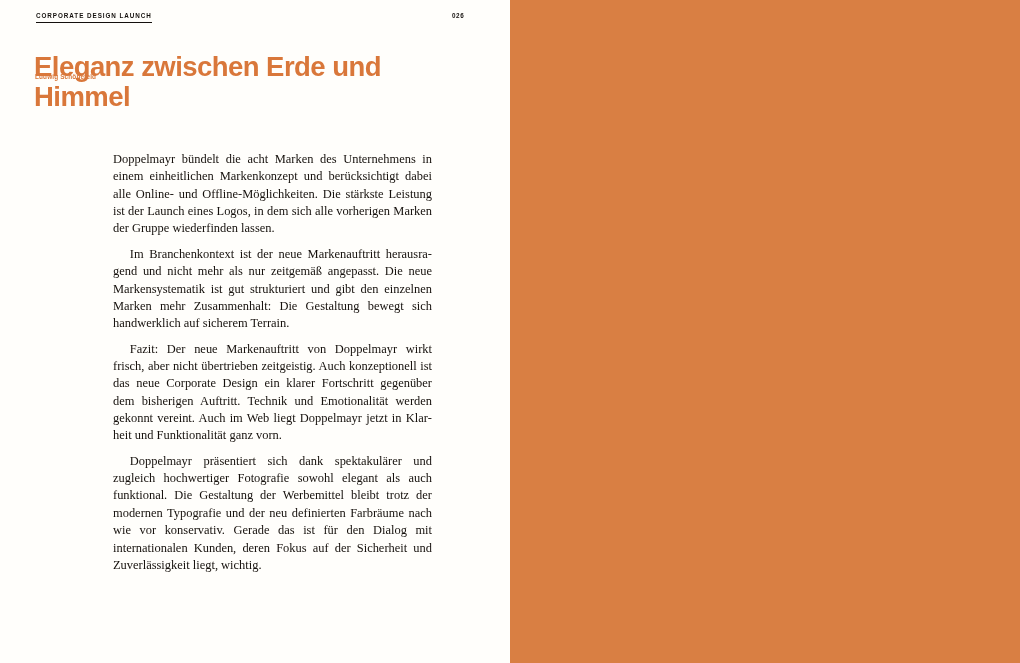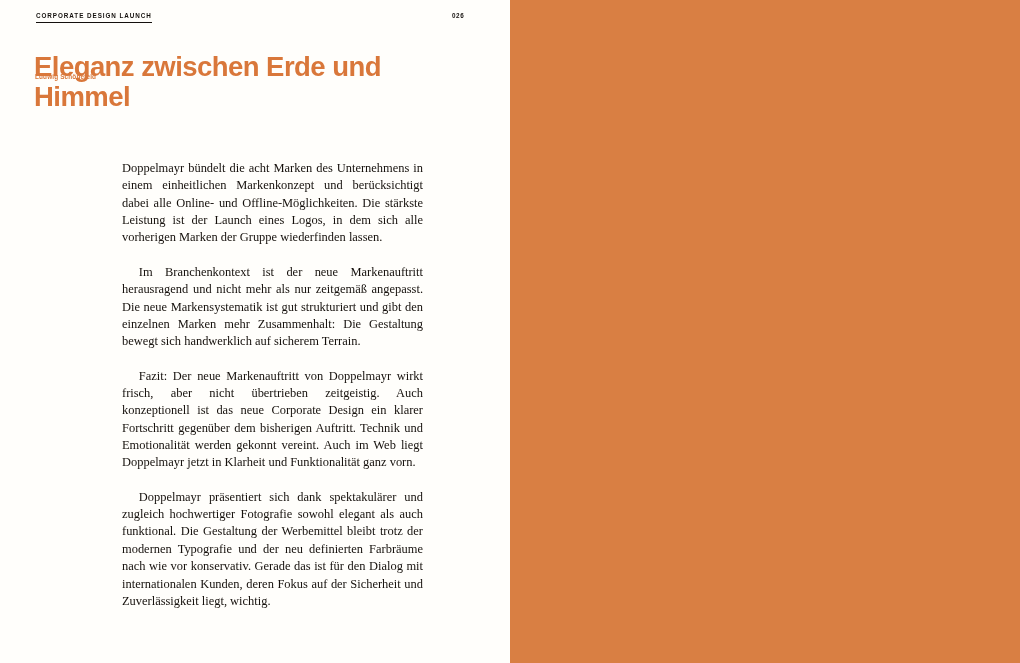--- a/index.html
+++ b/index.html
@@ -95,21 +95,21 @@
     top: 143px;
     width: 335px;
     font-family: "Liberation Serif", "DejaVu Serif", serif;
     font-size: 12.45px;
     line-height: 1.394;
     color: #15100c;
     text-align: justify;
     text-justify: inter-word;
     hyphens: manual;
   }
-  .body-left p { margin: 17px; }
+  .body-left p { margin: 8px; }
   .body-left p + p { text-indent: 1.35em; }
 </style>
 </head>
 <body>
 
 <div id="spread">
 
   <div class="page page-left">
 
     <div class="runhead runhead-left">

